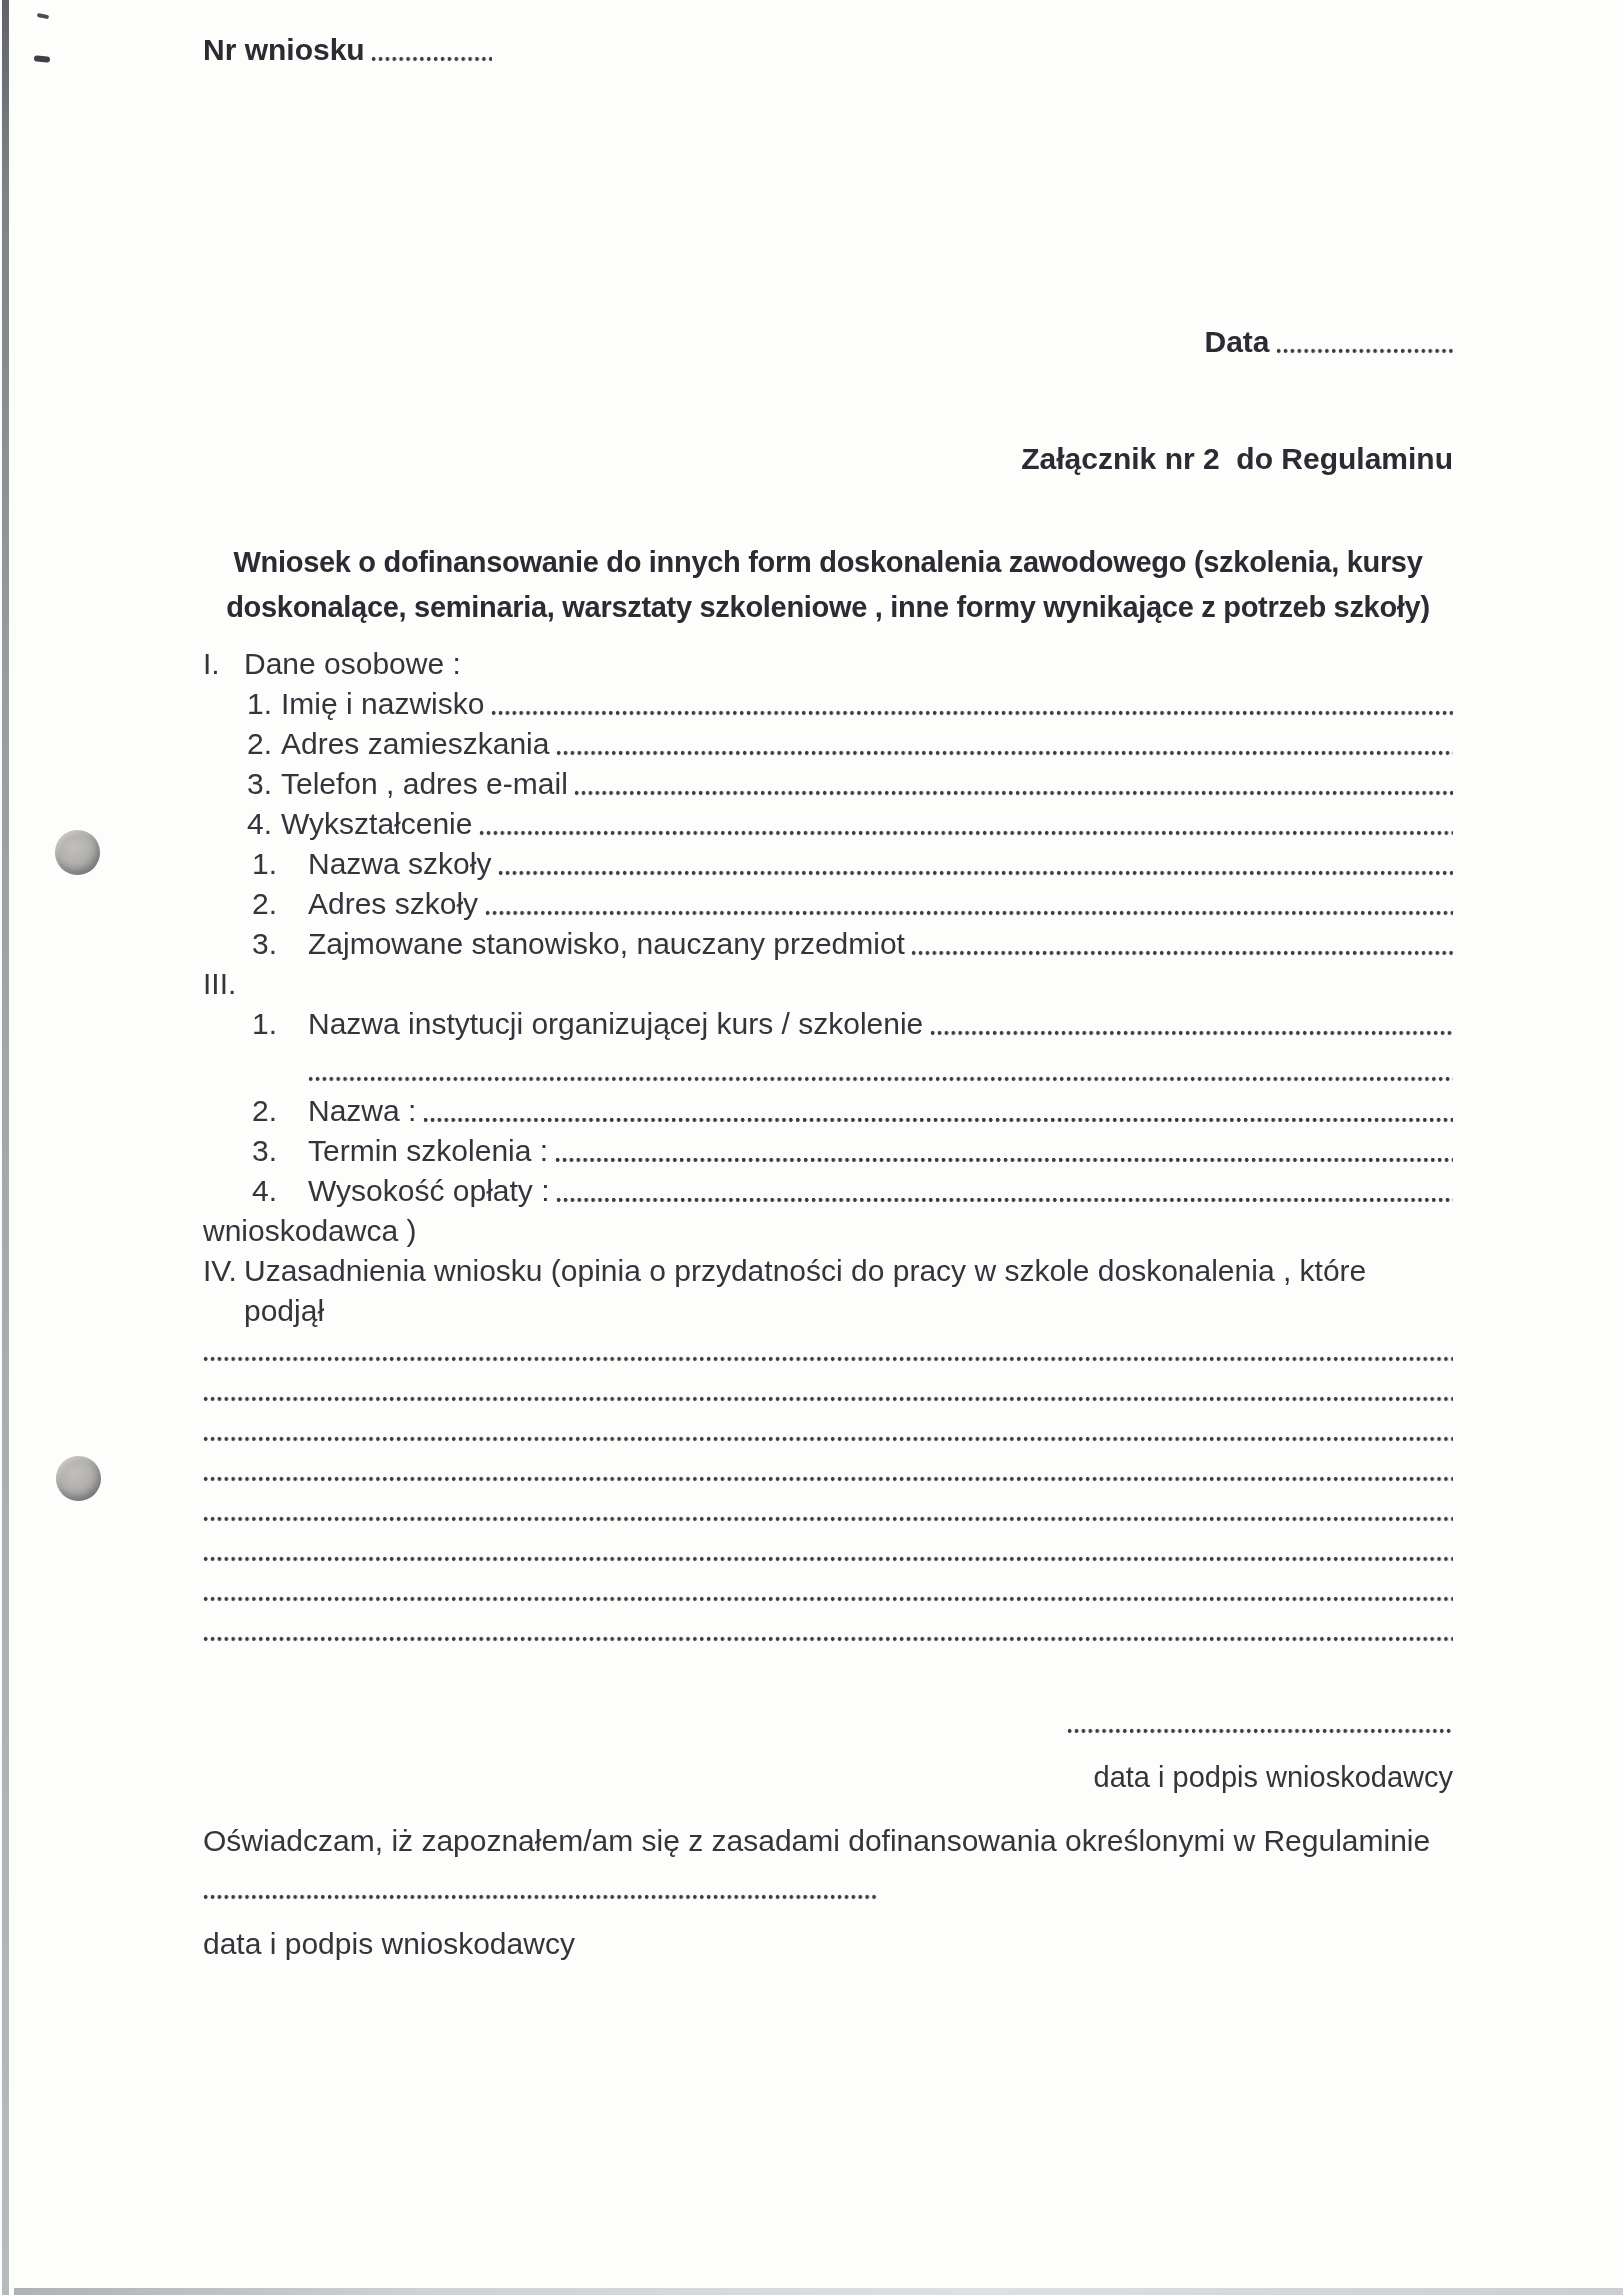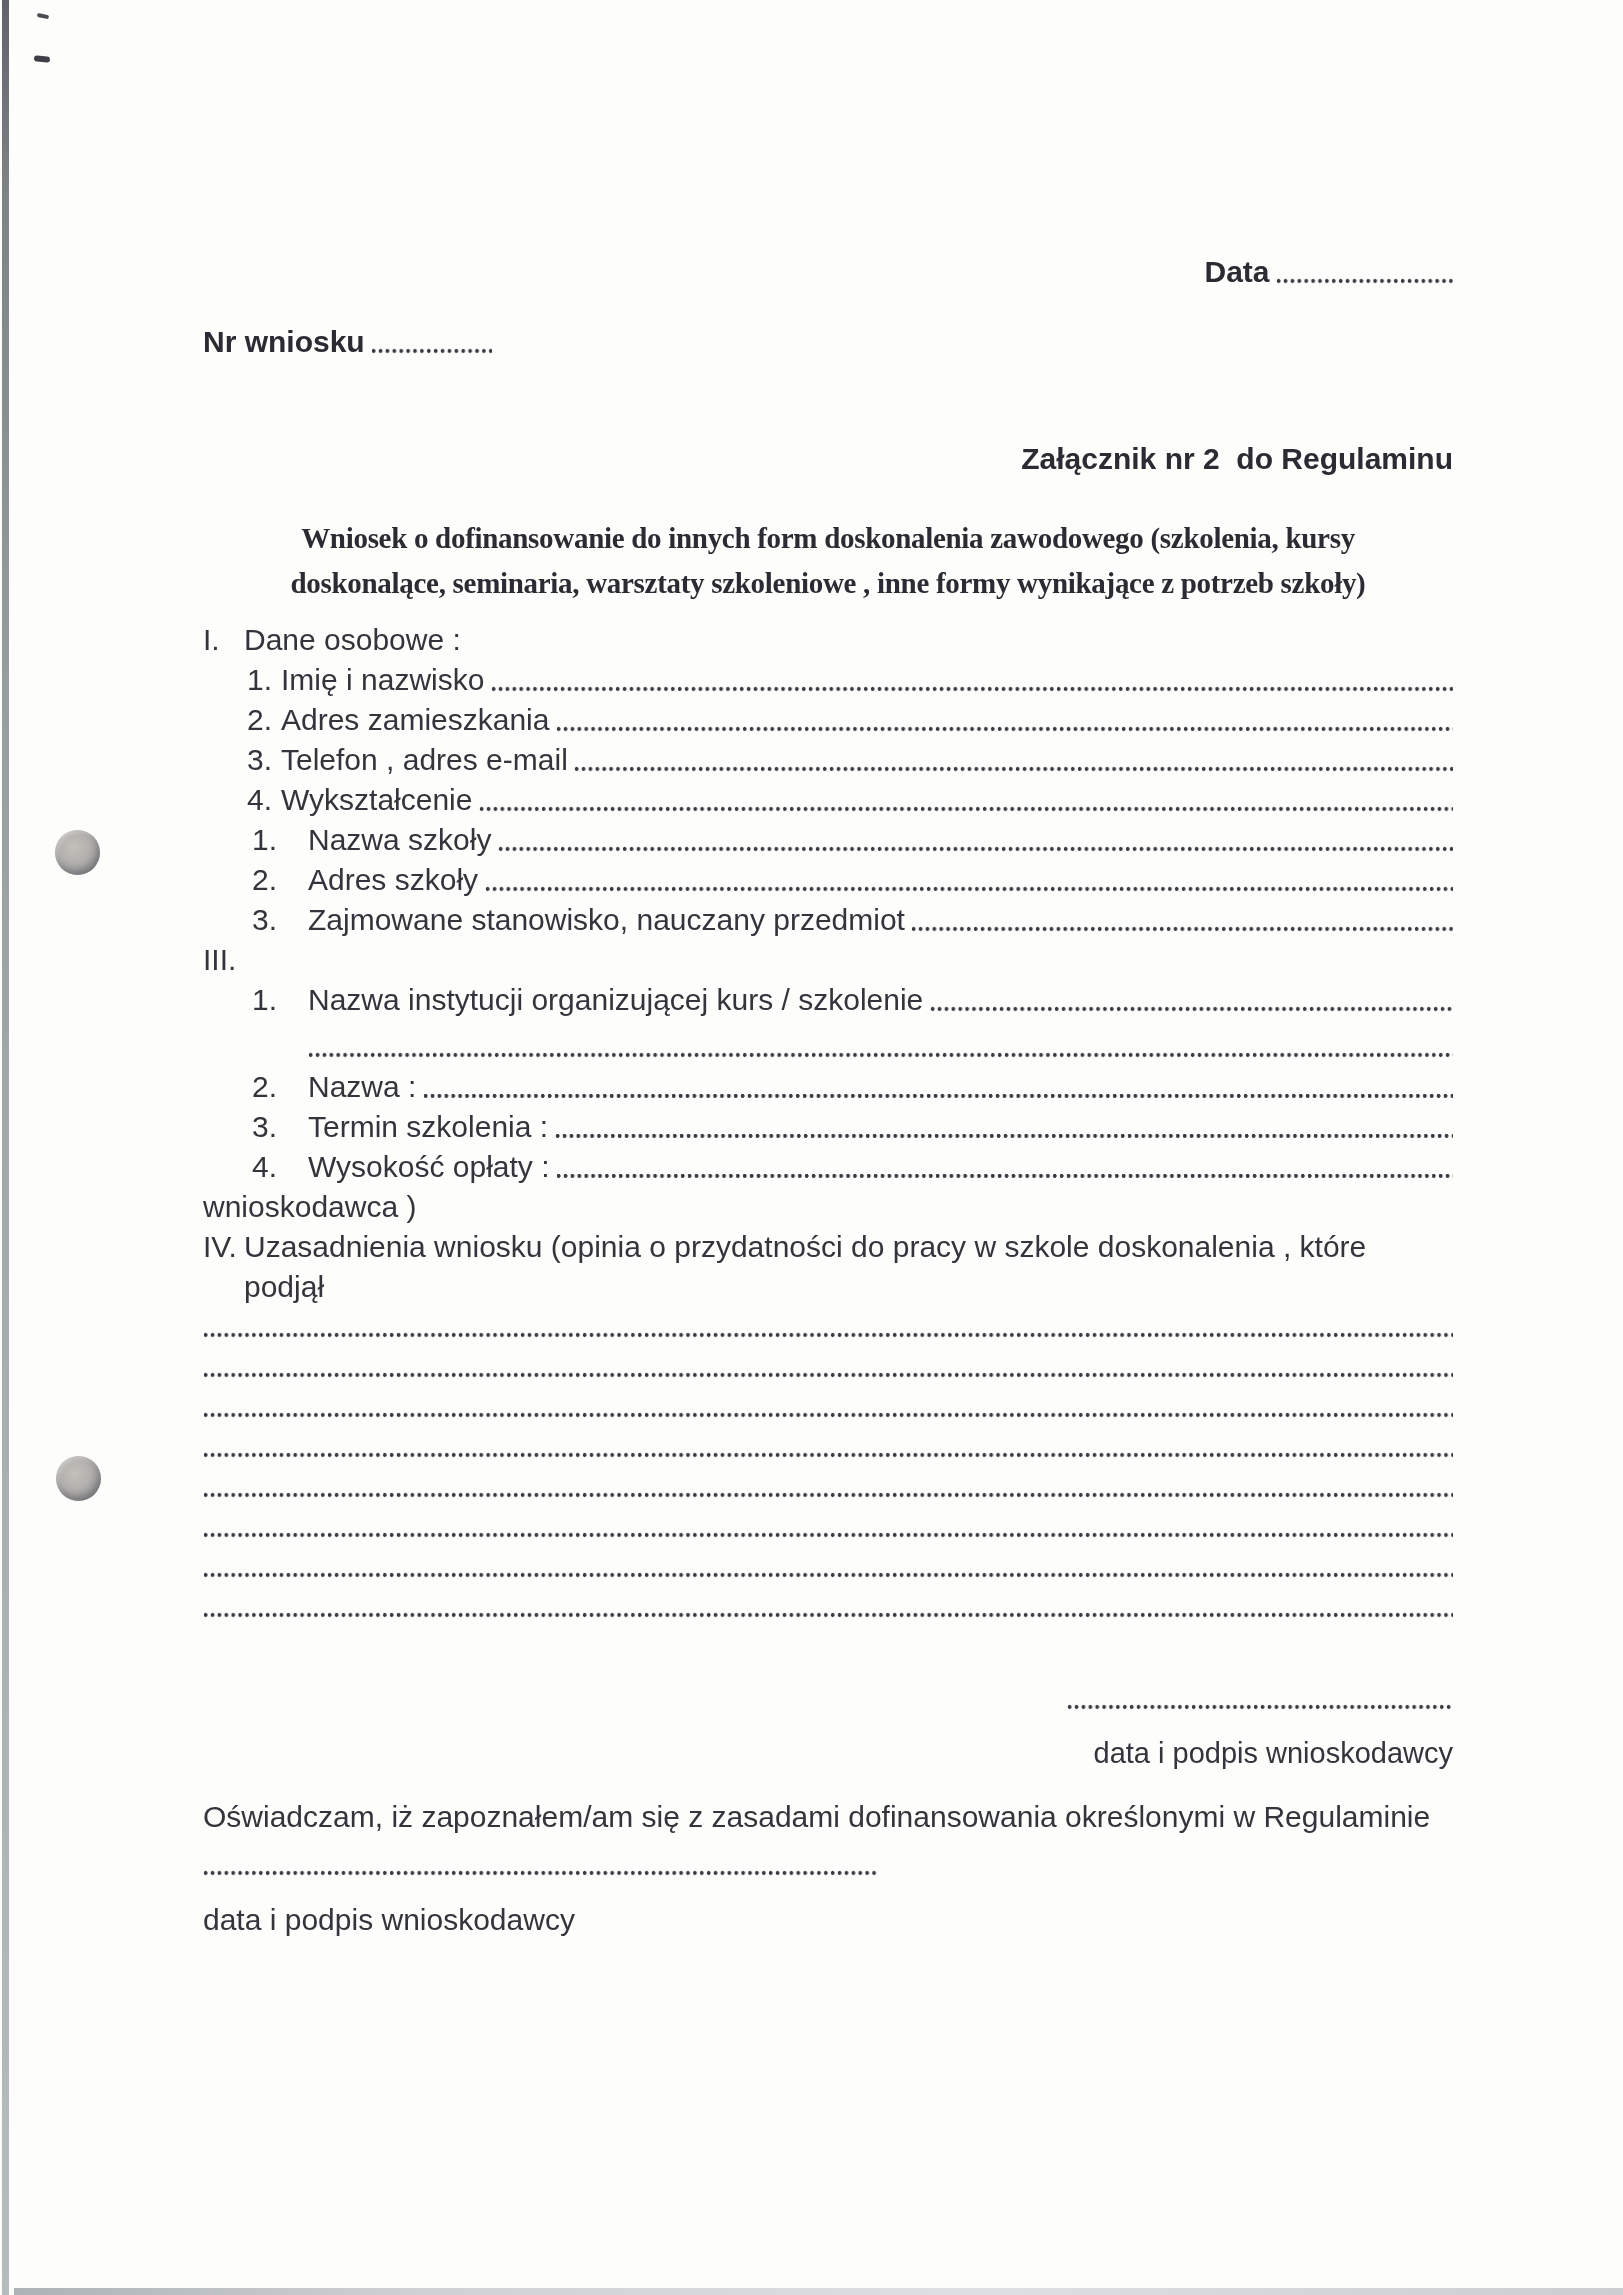--- a/index.html
+++ b/index.html
@@ -53,21 +53,21 @@
   .dotrow .dots{flex:1 1 auto;}
   .dotrow.cont{margin-left:105px;margin-top:6.5px;}
   .sigline-right{width:386px;margin-left:auto;}
   .caption-right{text-align:right;font-size:29px;line-height:40px;}
   .sigline-bottom{width:674px;}
   .caption-bottom{font-size:30px;line-height:40px;}
   
   .m-data{margin-top:252px;}
   .m-nr{margin-top:30px;}
   .m-att{margin-top:77px;}
-  .m-title{margin-top:37px;font-family:Liberation Serif, serif;}
+  .m-title{margin-top:61px;}
   .m-list{margin-top:14.4px;}
   .m-sigline{margin-top:77px;}
   .m-sigcap{margin-top:23.6px;}
   .m-decl{margin-top:24px;}
   .m-botline{margin-top:33px;}
   .m-botcap{margin-top:23.6px;}
 </style>
 </head>
 <body>
 
@@ -75,28 +75,28 @@
 
   <div class="scan-strip"></div>
   <div class="mark1"></div>
   <div class="mark2"></div>
   <div class="punch top"></div>
   <div class="punch bottom"></div>
   <div class="scan-bottom"></div>
 
   <div class="content">
 
+    <div class="row m-nr">
+      <span class="b">Nr wniosku</span>
+      <span class="leader dots fixed185"></span>
+    </div>
+
     <div class="row right m-data">
       <span class="b">Data</span>
       <span class="leader dots fixed270"></span>
-    </div>
-
-    <div class="row m-nr">
-      <span class="b">Nr wniosku</span>
-      <span class="leader dots fixed185"></span>
     </div>
 
     <div class="row right m-att">
       <span class="b">Załącznik nr 2  do Regulaminu</span>
     </div>
 
     <div class="m-title">
       <div class="title">Wniosek o dofinansowanie do innych form doskonalenia zawodowego (szkolenia, kursy</div>
       <div class="title">doskonalące, seminaria, warsztaty szkoleniowe , inne formy wynikające z potrzeb szkoły)</div>
     </div>

